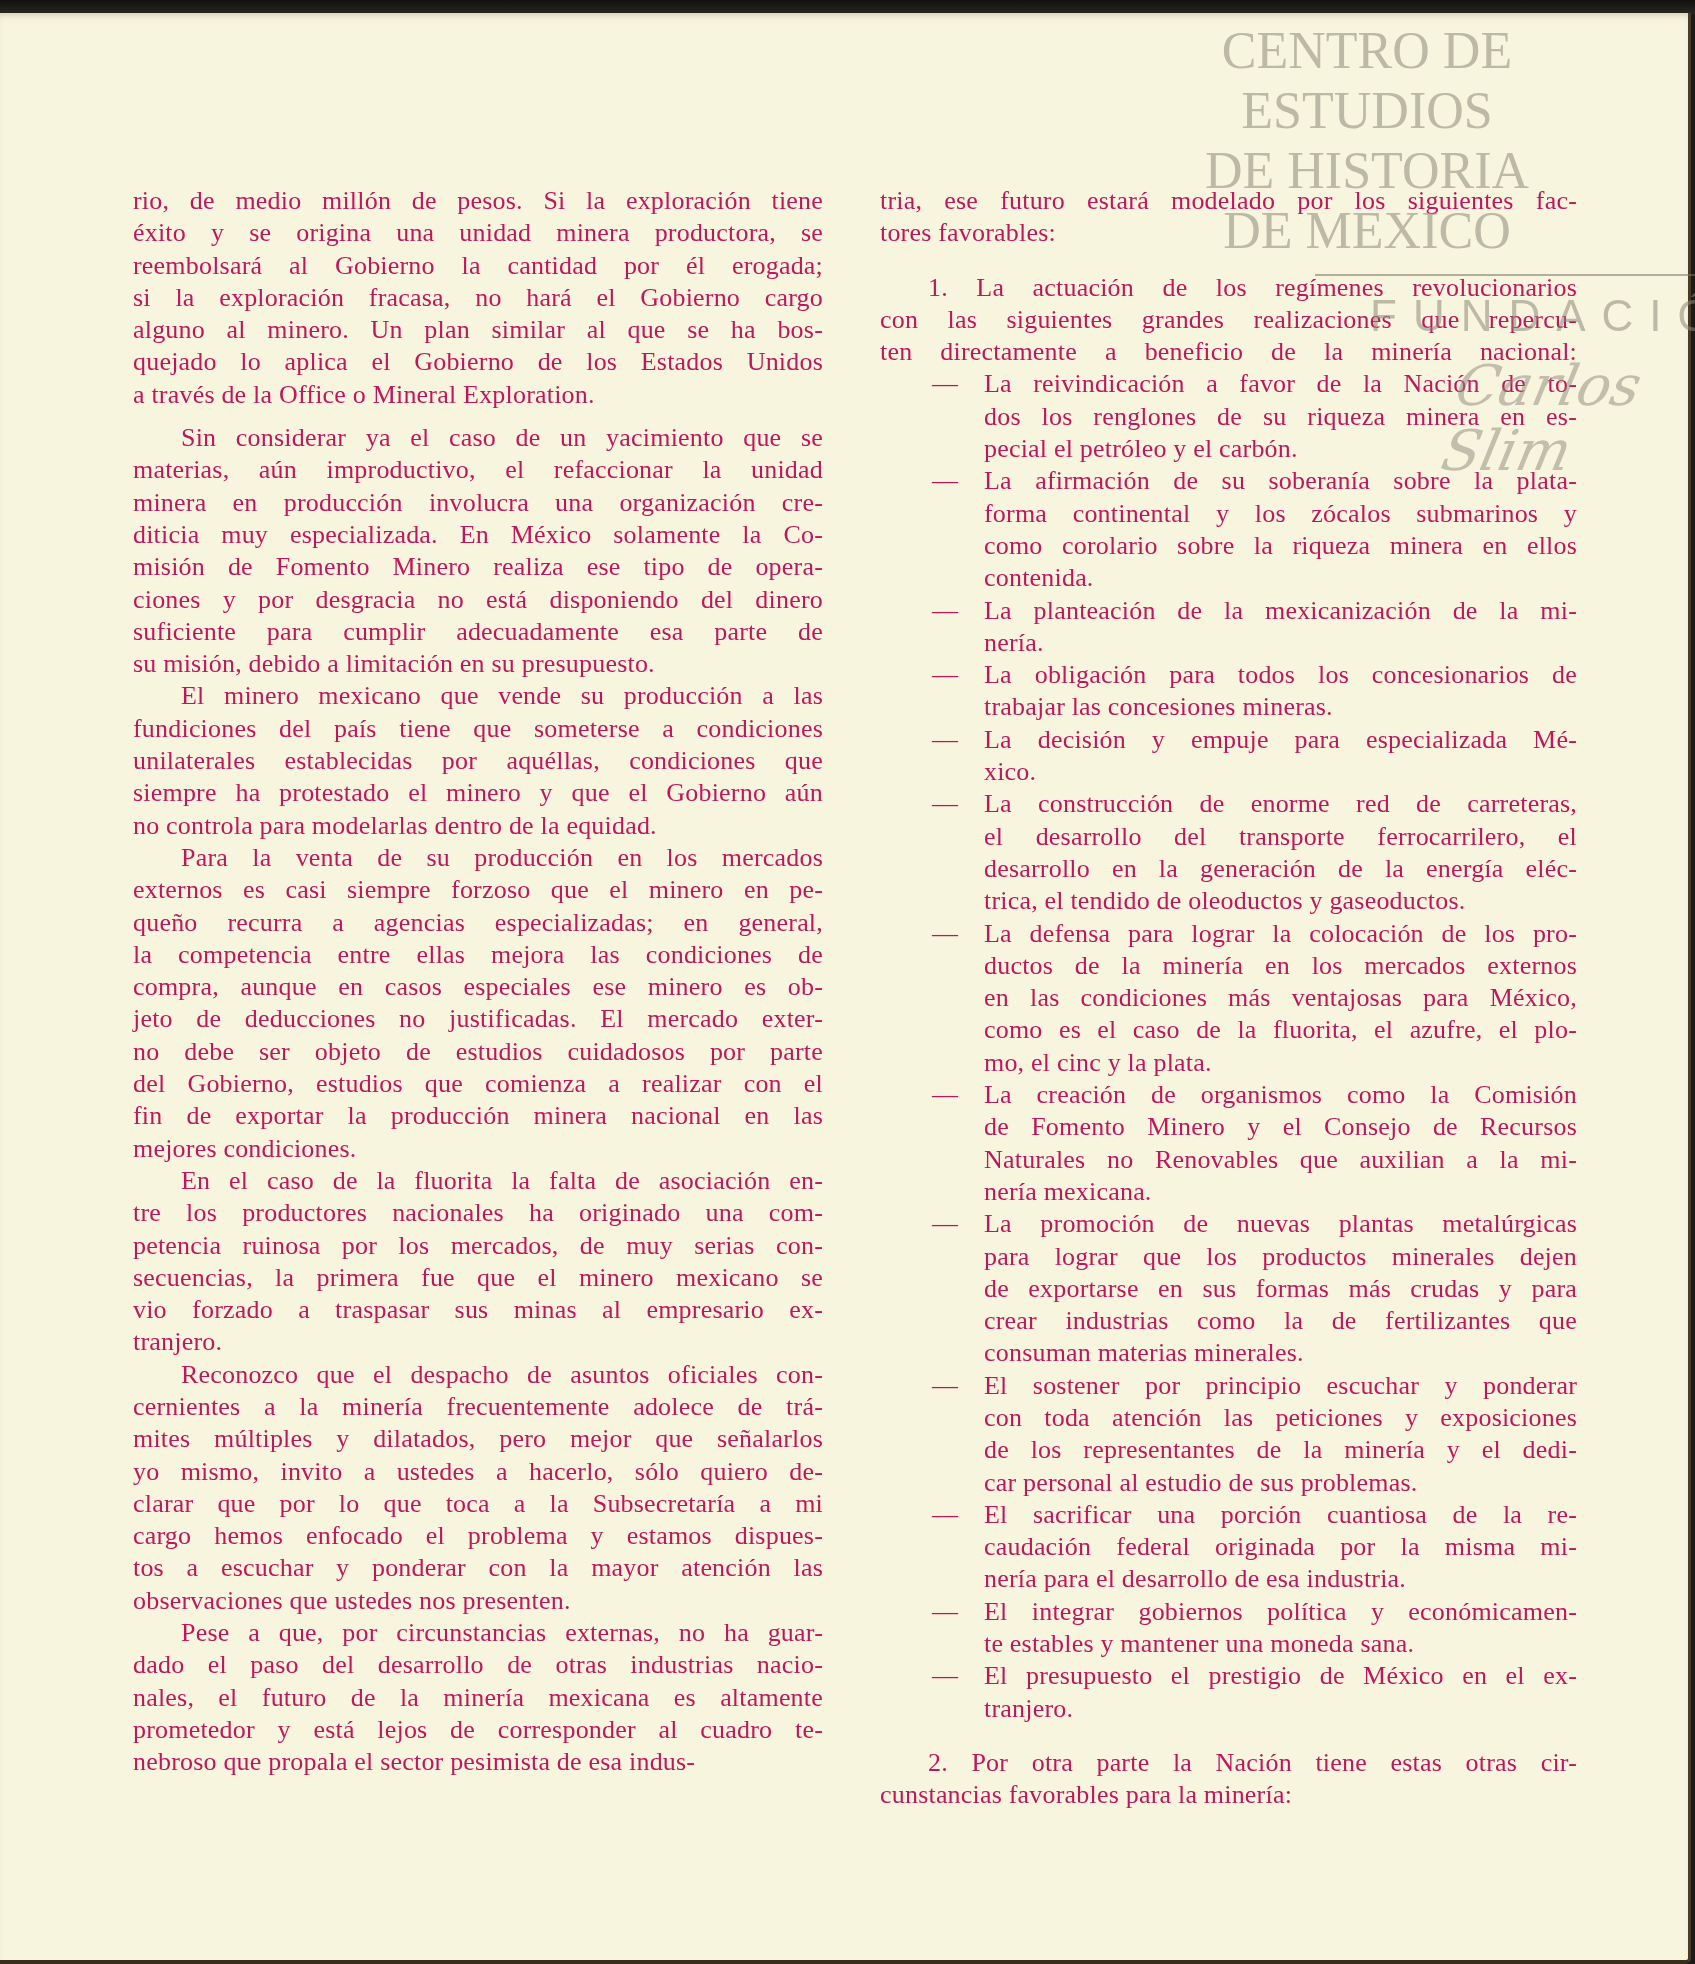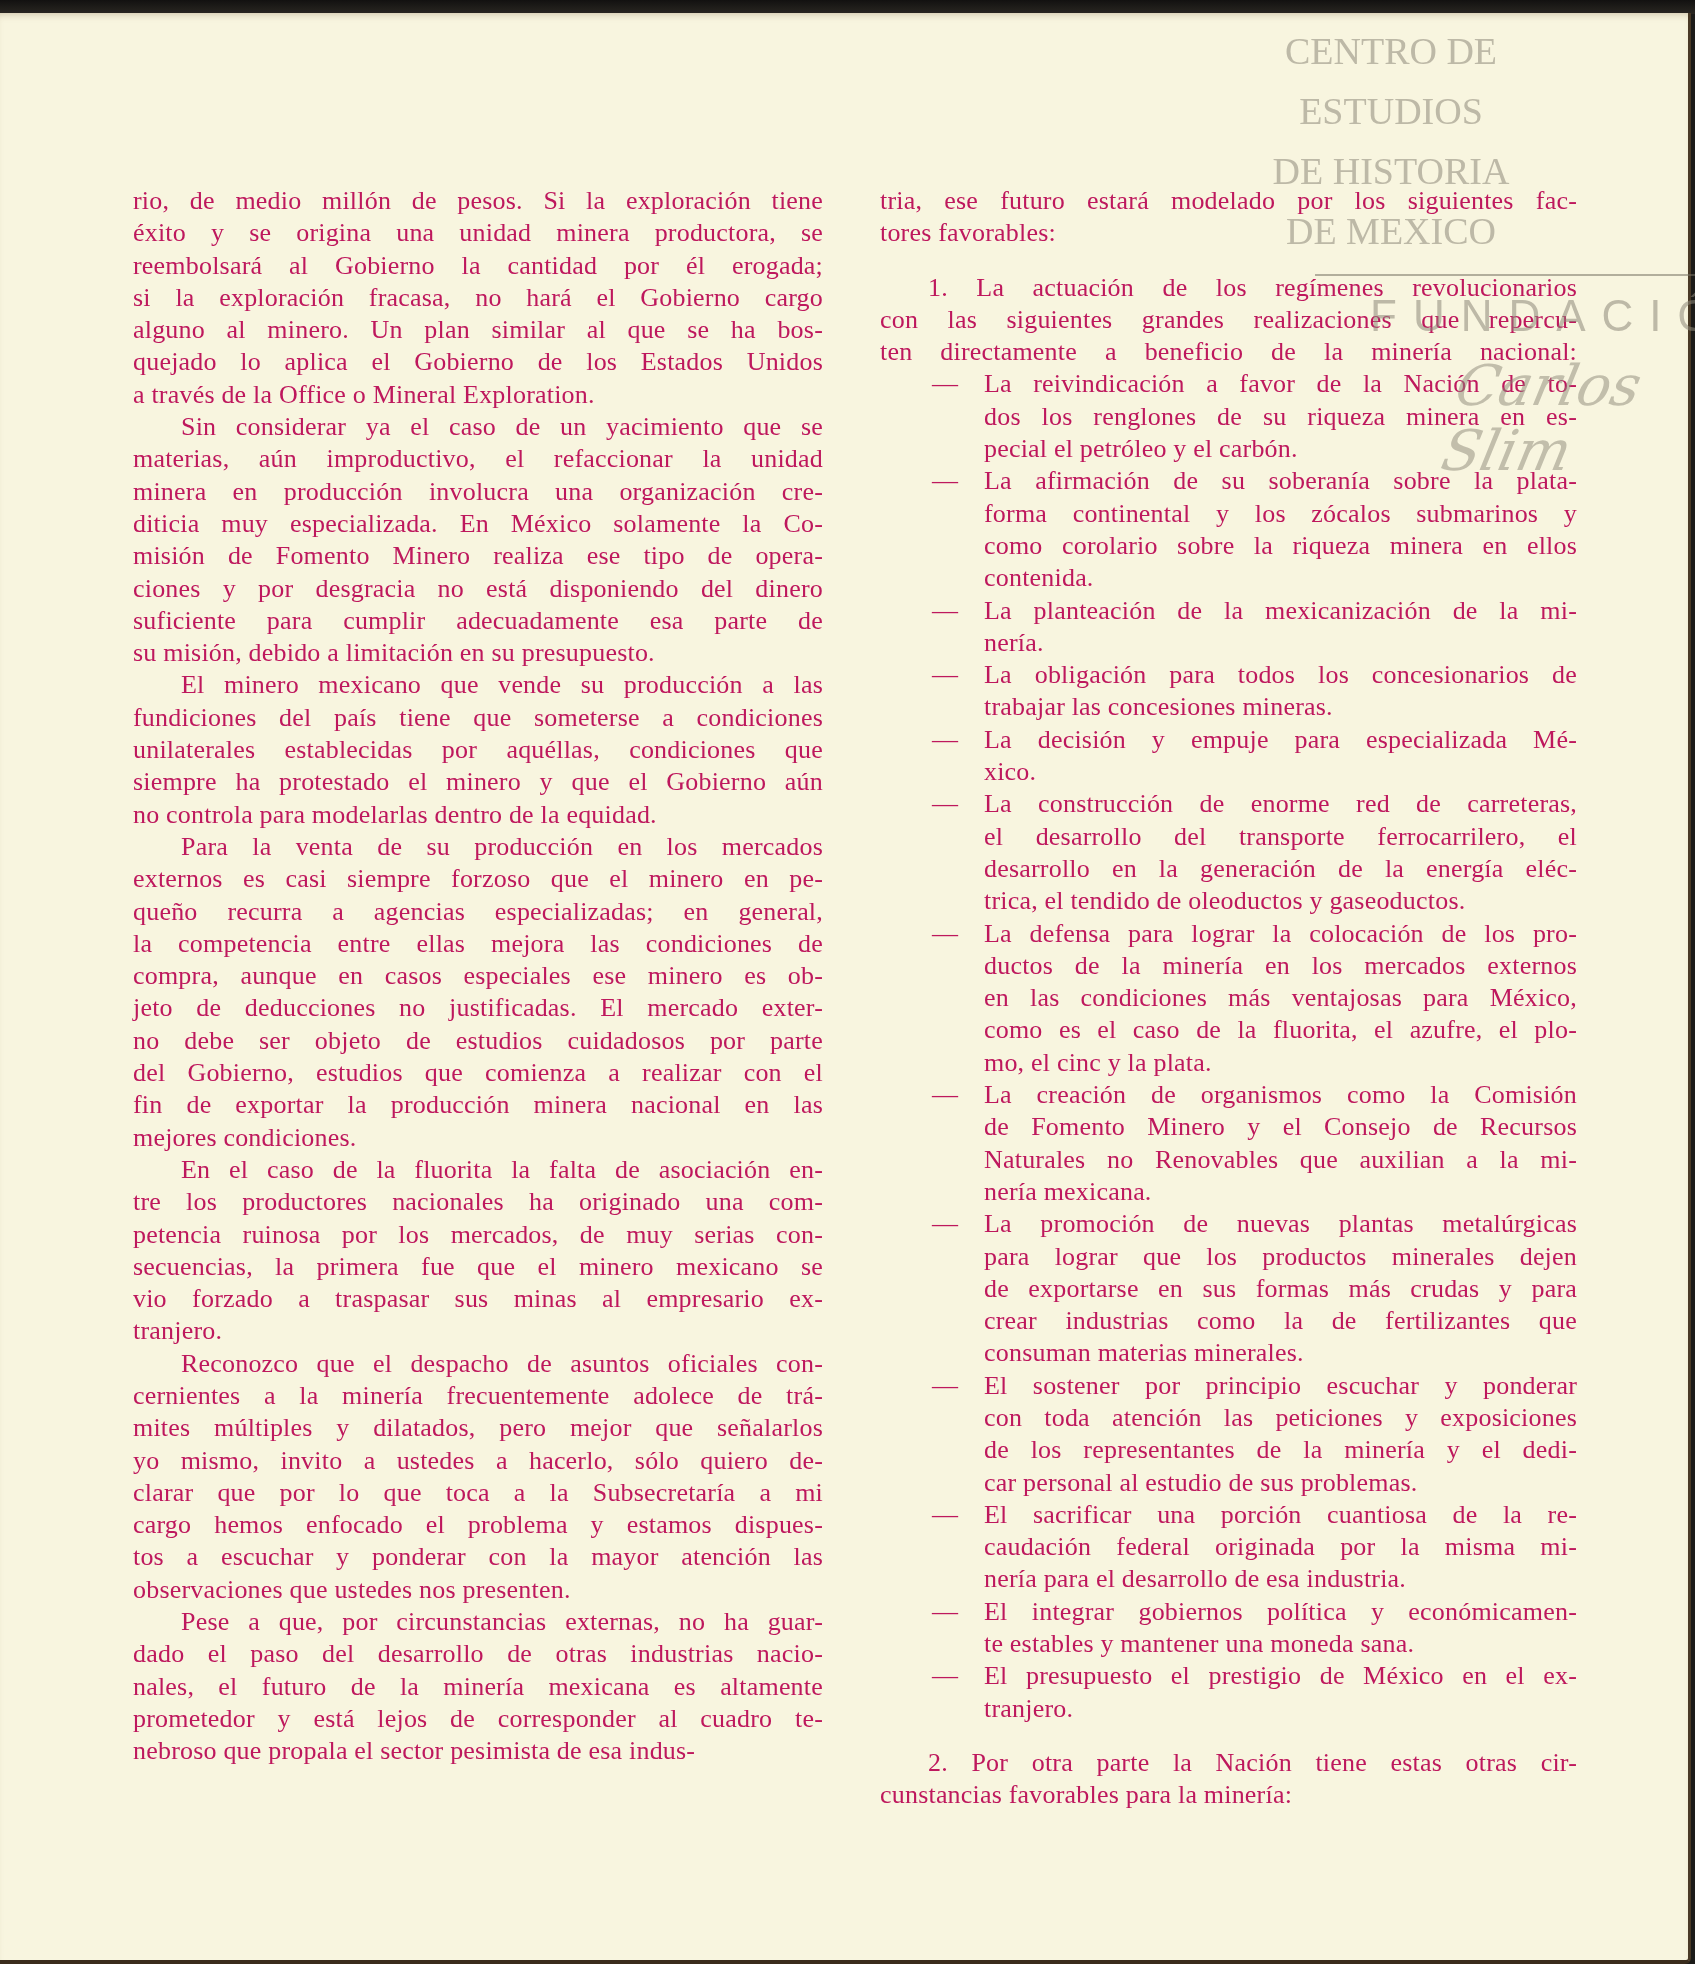--- a/index.html
+++ b/index.html
@@ -37,21 +37,21 @@
   .gap { height: 22px; }
   .dash-item { position: relative; padding-left: 52px; }
   .dash-item .dash {
     position: absolute; left: 0; top: 0; width: 40px; text-align: left;
   }
   .watermark {
     position: absolute; color: rgba(140,135,120,0.55);
     font-family: "Liberation Serif", serif; font-weight: normal;
     white-space: nowrap; text-align: center;
   }
-  .wm1 { right: 47px; top: 8px; font-size: 38px; letter-spacing: 0px; line-height: 60px; width: 500px; text-align: center; }
+  .wm1 { right: 71px; top: 8px; font-size: 52px; letter-spacing: 0px; line-height: 60px; width: 500px; text-align: center; }
   .wm-line {
     position: absolute; left: 1315px; top: 261px; width: 380px; height: 2px;
     background: rgba(120,115,100,0.55);
   }
   .wm-fund {
     position: absolute; left: 1370px; top: 278px; font-family: "Liberation Sans", sans-serif;
     font-size: 44px; letter-spacing: 16px; color: rgba(140,135,120,0.55); font-weight: 300;
   }
   .wm-sig {
     position: absolute; left: 1450px; top: 340px; font-family: "DejaVu Serif", serif;
@@ -70,21 +70,21 @@
       <p>
         <span class="line">rio, de medio millón de pesos. Si la exploración tiene</span>
         <span class="line">éxito y se origina una unidad minera productora, se</span>
         <span class="line">reembolsará al Gobierno la cantidad por él erogada;</span>
         <span class="line">si la exploración fracasa, no hará el Gobierno cargo</span>
         <span class="line">alguno al minero. Un plan similar al que se ha bos-</span>
         <span class="line">quejado lo aplica el Gobierno de los Estados Unidos</span>
         <span class="line last">a través de la Office o Mineral Exploration.</span>
       </p>
       <p>
-        <span class="line" style="padding-left: 48px;">Sin considerar ya el caso de un yacimiento que se</span>
+        <span class="line" style="padding-left: 48px; margin-top: 11px;">Sin considerar ya el caso de un yacimiento que se</span>
         <span class="line">materias, aún improductivo, el refaccionar la unidad</span>
         <span class="line">minera en producción involucra una organización cre-</span>
         <span class="line">diticia muy especializada. En México solamente la Co-</span>
         <span class="line">misión de Fomento Minero realiza ese tipo de opera-</span>
         <span class="line">ciones y por desgracia no está disponiendo del dinero</span>
         <span class="line">suficiente para cumplir adecuadamente esa parte de</span>
         <span class="line last">su misión, debido a limitación en su presupuesto.</span>
       </p>
       <p>
         <span class="line" style="padding-left: 48px;">El minero mexicano que vende su producción a las</span>

